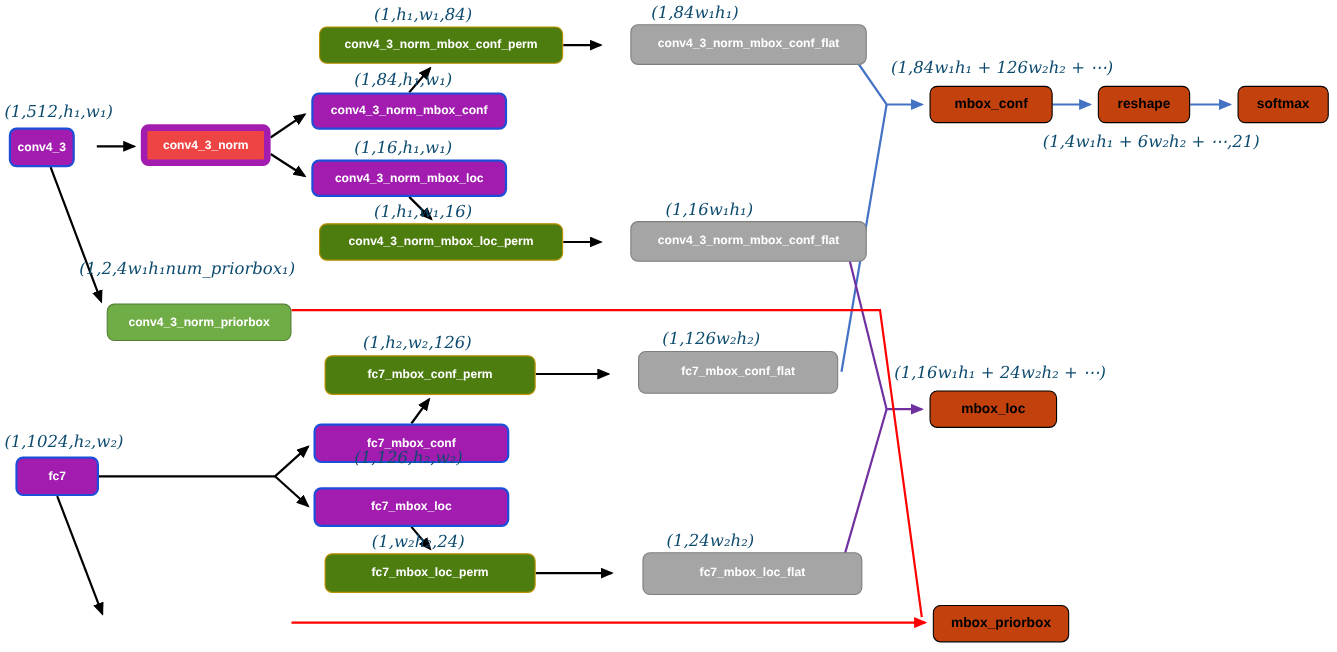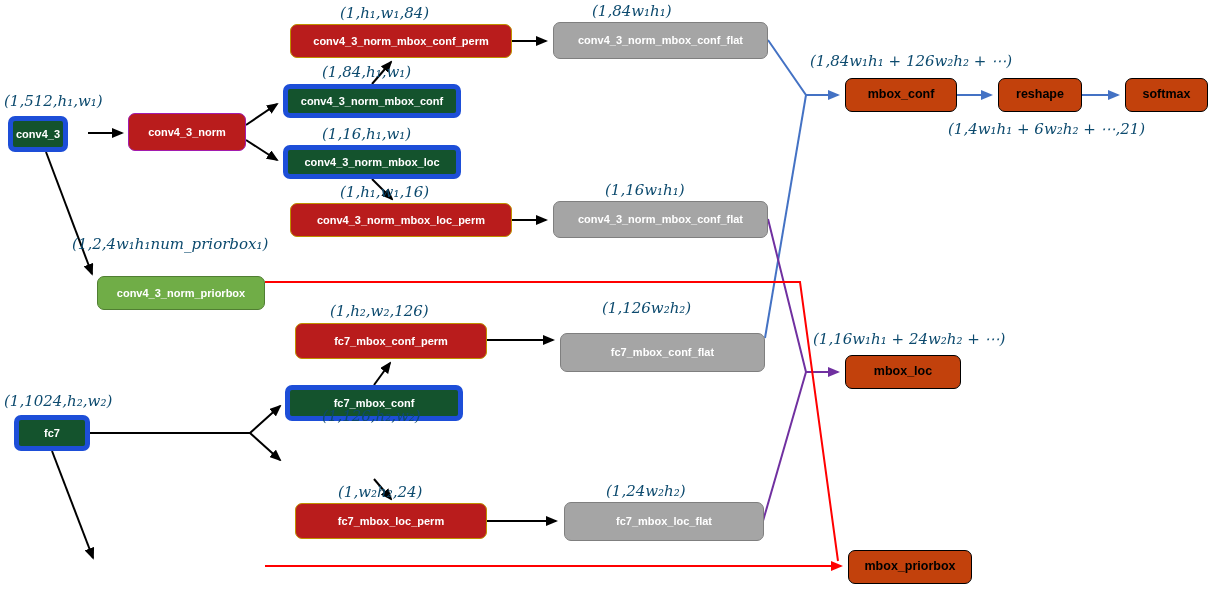--- a/index.html
+++ b/index.html
@@ -9,24 +9,24 @@
     position:relative; width:1215px; height:593px; background:#ffffff; overflow:hidden;
   }
   .wires { position:absolute; left:0; top:0; z-index:1; }
   .node {
     position:absolute; z-index:2;
     display:flex; align-items:center; justify-content:center;
     border-radius:7px; text-align:center;
     font-size:11px; font-weight:bold; color:#ffffff; line-height:1.1;
     padding:0 4px;
   }
-  .orange { background:#14532d; border:5px solid #1d4ed8; }
-  .blue   { background:#b91c1c; border:1px solid #a21caf; }
-  .yellow { background:#b91c1c; border:1px solid #BF9000;text-align:center; }
-  .gray   { background:#A5A5A5; border:1px solid #7F7F7F; }
+  .orange { background:#a21caf; border:2px solid #1d4ed8; }
+  .blue   { background:#ef4444; border:6px solid #a21caf; }
+  .yellow { background:#4d7c0f; border:1px solid #BF9000;text-align:center; }
+  .gray   { background:#A5A5A5; border:1px solid #7F7F7F;margin-left:20px; }
   .green  { background:#70AD47; border:1px solid #507E32; }
   .white  { background:#c2410c; border:1.5px solid #000000; color:#000000; font-size:12.5px; }
   .dim {
     position:absolute; z-index:3; white-space:nowrap;
     font-family:"DejaVu Serif", serif; font-style:italic;
     font-size:15px; color:#0c4a6e;
   }
 </style>
 </head>
 <body>
@@ -99,28 +99,29 @@
 
   <div class="node gray" style="left:553px;top:201px;width:215px;height:37px">conv4_3_norm_mbox_conf_flat</div>
   <div class="dim" style="left:605px;top:181px">(1,16w₁h₁)</div>
 
   <div class="node green" style="left:97px;top:276px;width:168px;height:34px">conv4_3_norm_priorbox</div>
   <div class="dim" style="left:72px;top:235px">(1,2,4w₁h₁num_priorbox₁)</div>
 
   <div class="node yellow" style="left:295px;top:323px;width:192px;height:36px">fc7_mbox_conf_perm</div>
   <div class="dim" style="left:330px;top:302px">(1,h₂,w₂,126)</div>
 
-  <div class="node gray" style="left:560px;top:333px;width:205px;height:39px">fc7_mbox_conf_flat</div>
+  <div class="node gray" style="left:560px;top:319px;width:182px;height:39px">fc7_mbox_conf_flat</div>
   <div class="dim" style="left:602px;top:299px">(1,126w₂h₂)</div>
 
   <div class="node orange" style="left:14px;top:415px;width:76px;height:36px">fc7</div>
   <div class="dim" style="left:4px;top:392px">(1,1024,h₂,w₂)</div>
 
   <div class="node orange" style="left:285px;top:385px;width:178px;height:36px">fc7_mbox_conf</div>
 
+  <div class="node orange" style="left:285px;top:443px;width:178px;height:36px">fc7_mbox_loc</div>
   <div class="dim" style="left:322px;top:407px">(1,126,h₂,w₂)</div>
 
   <div class="node yellow" style="left:295px;top:503px;width:192px;height:36px">fc7_mbox_loc_perm</div>
   <div class="dim" style="left:338px;top:483px">(1,w₂h₂,24)</div>
 
   <div class="node gray" style="left:564px;top:502px;width:200px;height:39px">fc7_mbox_loc_flat</div>
   <div class="dim" style="left:606px;top:482px">(1,24w₂h₂)</div>
 
 
   <div class="node white" style="left:845px;top:78px;width:112px;height:34px">mbox_conf</div>

